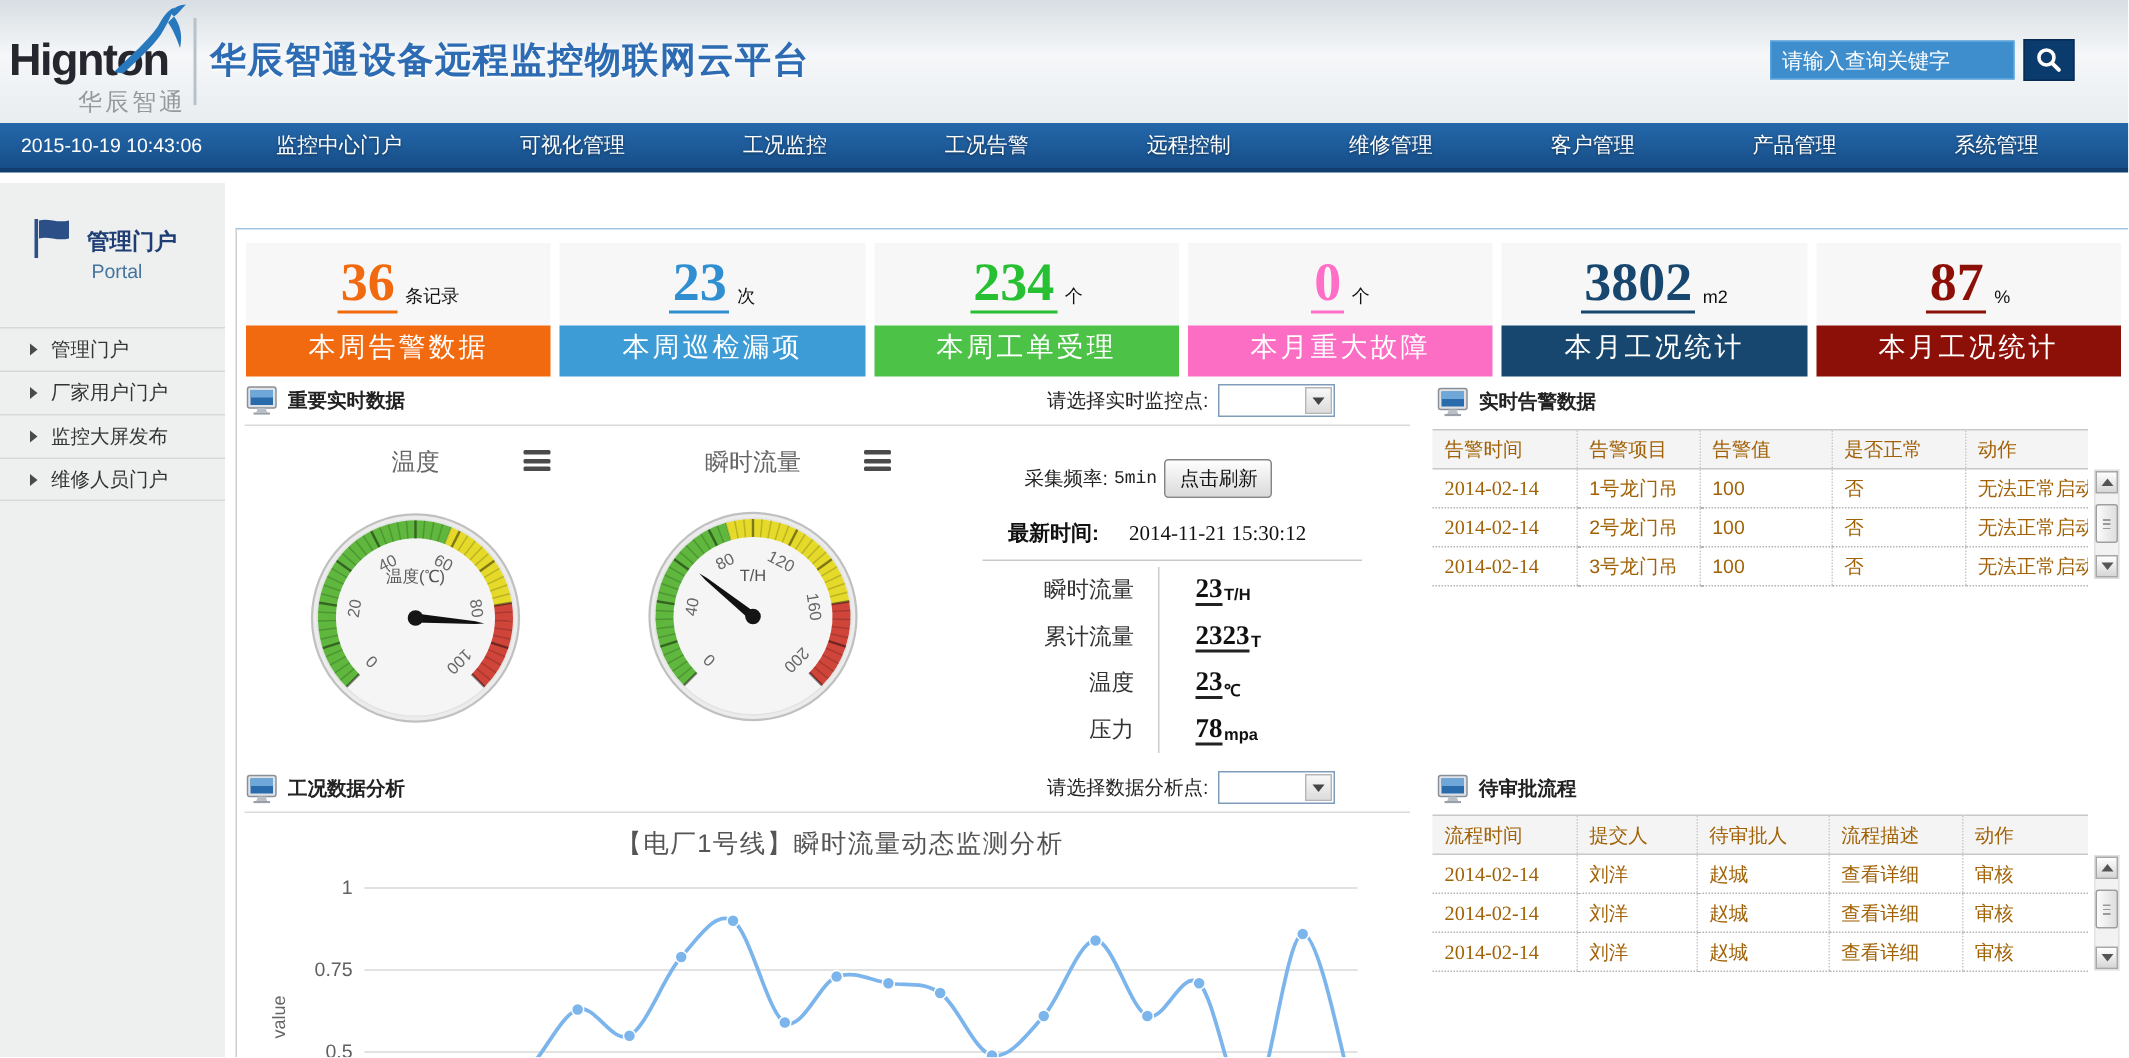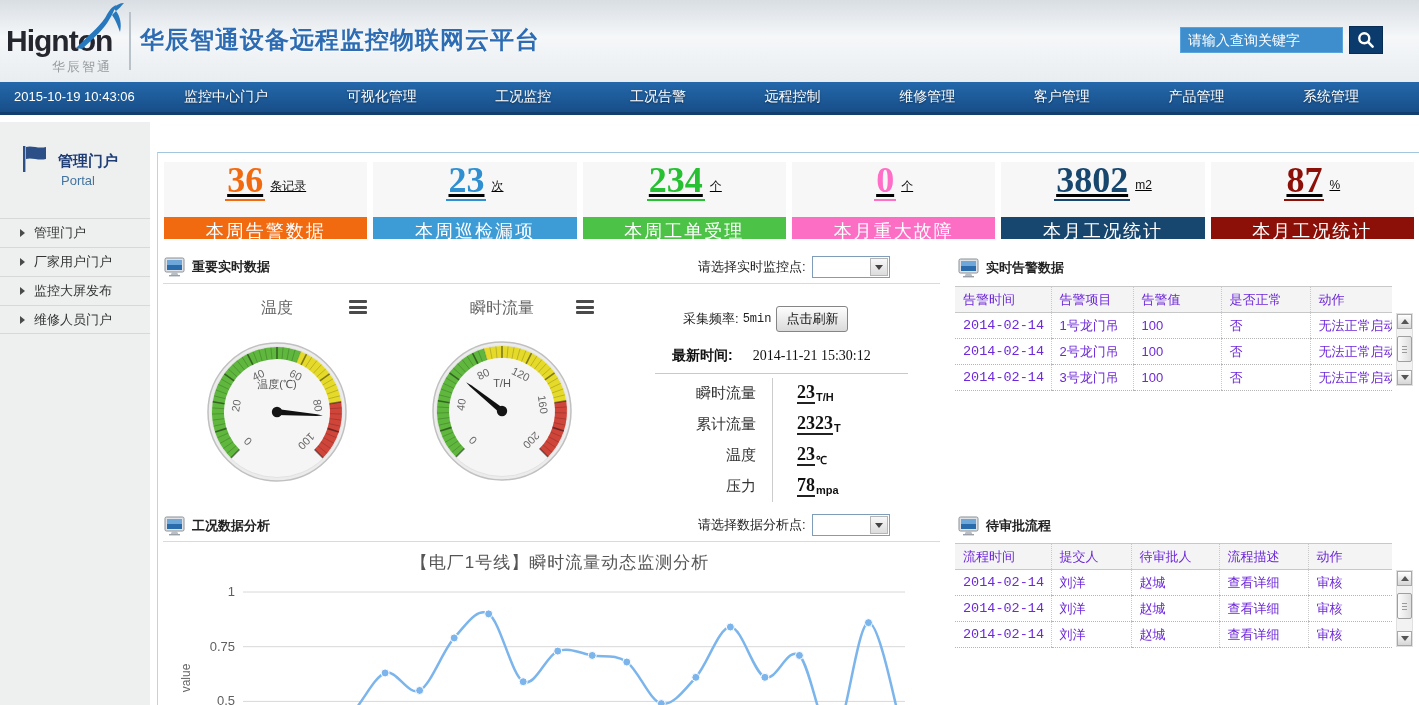--- a/index.html
+++ b/index.html
@@ -4,21 +4,21 @@
 <style>
   * { margin:0; padding:0; box-sizing:border-box; }
   body { background:#fff; font-family:"Liberation Sans", sans-serif; }
   .screen { position:relative; width:1419px; height:705px; overflow:hidden; background:#fff; }
 
   
   .app-header { position:absolute; left:0; top:0; width:1419px; height:82px;
     background:linear-gradient(#d8dee3, #f5f7f9 45%, #e9edf0); }
   .logo-text { position:absolute; left:6px; top:24px; font-size:30px; font-weight:bold;
     color:#26262e; letter-spacing:-1px; }
-  .logo-sub { position:absolute; left:52px; top:58px; font-size:13px; color:#96999c; letter-spacing:2px;text-align:center; }
+  .logo-sub { position:absolute; left:52px; top:58px; font-size:16px; color:#96999c; letter-spacing:2px;text-align:center; }
   .deer { position:absolute; left:72px; top:2px; }
   .logo-sep { position:absolute; left:129px; top:12px; width:2px; height:58px; background:#b9c2c9; }
   .app-title { position:absolute; left:140px; top:24px; font-size:24px; font-weight:bold;
     color:#2d6cb3; letter-spacing:1px; text-shadow:0 1px 1px rgba(255,255,255,.9); }
   .search-input { position:absolute; left:1180px; top:27px; width:163px; height:26px;
     background:#3e8ecd; border:1px solid #5aa3dc; color:#fff; font-size:14px; padding:0 7px; outline:none; }
   .search-input::placeholder { color:#fff; opacity:1; }
   .search-btn { position:absolute; left:1349px; top:26px; width:34px; height:28px;
     background:#0b3a6c; border:1px solid #082c52; cursor:pointer; display:flex; align-items:center; justify-content:center; }
 
@@ -47,25 +47,25 @@
   .breadcrumb { position:absolute; left:162px; top:130px; font-size:13px; color:#333;
     display:flex; align-items:center; gap:7px; cursor:pointer;margin-top:28px; }
   .crumb-icon { width:5px; height:13px;
     background-image:repeating-linear-gradient(#8aa4bc 0 2px, transparent 2px 4px); }
   .content-box { position:absolute; left:157px; top:152px; width:1262px; height:553px;
     border-top:1px solid #a3c6e0; border-left:1px solid #cfcfcf; background:#fff; }
 
   
   .cards { position:absolute; left:164px; top:162px; width:1250px; display:flex; gap:6px; }
   .card { flex:1; }
-  .card-num { height:55px; background:#f7f7f7; display:flex; align-items:flex-start; justify-content:center; cursor:pointer;text-decoration:underline; }
+  .card-num { height:55px; background:#f7f7f7; display:flex; align-items:center; justify-content:center; cursor:pointer; }
   .card-num .val { font-family:"Liberation Serif", serif; font-size:36px; font-weight:bold;
     line-height:1.02; border-bottom:2px solid; padding:0 2px; }
   .card-num .unit { font-size:12px; color:#111; margin:16px 0 0 5px; }
-  .card-bar { height:22px; color:#fff; font-size:18px; text-align:center; line-height:29px; letter-spacing:2px; }
+  .card-bar { height:34px; color:#fff; font-size:18px; text-align:center; line-height:29px; letter-spacing:2px; }
 
   
   .sec-head { position:absolute; display:flex; align-items:center; gap:7px;
     font-size:13px; font-weight:bold; color:#222; }
   .sel-row { position:absolute; display:flex; align-items:center; gap:6px; font-size:13px; color:#222; }
   .combo { width:78px; height:22px; border:1px solid #7f9db9; background:#fff; position:relative; cursor:pointer; }
   .combo .cbtn { position:absolute; right:1px; top:1px; bottom:1px; width:18px;
     background:linear-gradient(#f8f8f8,#dcdcdc); border:1px solid #b5b5b5;
     display:flex; align-items:center; justify-content:center; }
   .combo .cbtn i { width:0; height:0; border-top:5px solid #444;
@@ -90,26 +90,26 @@
   .r-row { height:31px; display:flex; align-items:stretch; }
   .r-label { width:118px; border-right:1px solid #ccc; display:flex; align-items:center;
     justify-content:flex-end; padding-right:16px; font-size:15px; color:#333; }
   .r-valwrap { display:flex; align-items:center; margin-left:24px; }
   .r-val { font-family:"Liberation Serif", serif; font-size:18px; font-weight:bold; color:#111;
     border-bottom:2px solid #222; line-height:1.05; }
   .r-unit { font-size:11px; font-weight:bold; color:#111; margin:7px 0 0 1px; }
 
   
   table.tbl { position:absolute; border-collapse:collapse; table-layout:fixed;
-    font-size:13px; color:#6d28d9; }
+    font-size:13px; color:#a16207; }
   .tbl th { height:26px; background:#f4f4f4; border-top:1px solid #c8c8c8; border-bottom:1px solid #c8c8c8;
     font-weight:normal; text-align:left; padding-left:8px; }
   .tbl td { height:26px; border-bottom:1px dotted #b5b5b5; padding-left:8px; white-space:nowrap; overflow:hidden; }
   .tbl th + th, .tbl td + td { border-left:1px dotted #c9c9c9; }
-  .tbl .serif { font-family:Liberation Mono, monospace; font-size:13.5px; }
+  .tbl .serif { font-family:Liberation Serif, serif; font-size:13.5px; }
 
   
   .vscroll { position:absolute; width:17px; background:#f2f2f2; border:1px solid #e0e0e0; }
   .vs-btn { height:15px; background:linear-gradient(#ffffff,#d6d6d6); border:1px solid #a8a8a8;
     display:flex; align-items:center; justify-content:center; cursor:pointer; }
   .vs-btn.up i { width:0; height:0; border-bottom:5px solid #555; border-left:4px solid transparent; border-right:4px solid transparent; }
   .vs-btn.down { position:absolute; bottom:0; left:0; right:0; }
   .vs-btn.down i { width:0; height:0; border-top:5px solid #555; border-left:4px solid transparent; border-right:4px solid transparent; }
   .vs-thumb { position:absolute; left:0; right:0; top:22px; height:26px; cursor:grab;
     background:linear-gradient(90deg,#fbfbfb,#dedede); border:1px solid #9f9f9f; border-radius:2px; }

